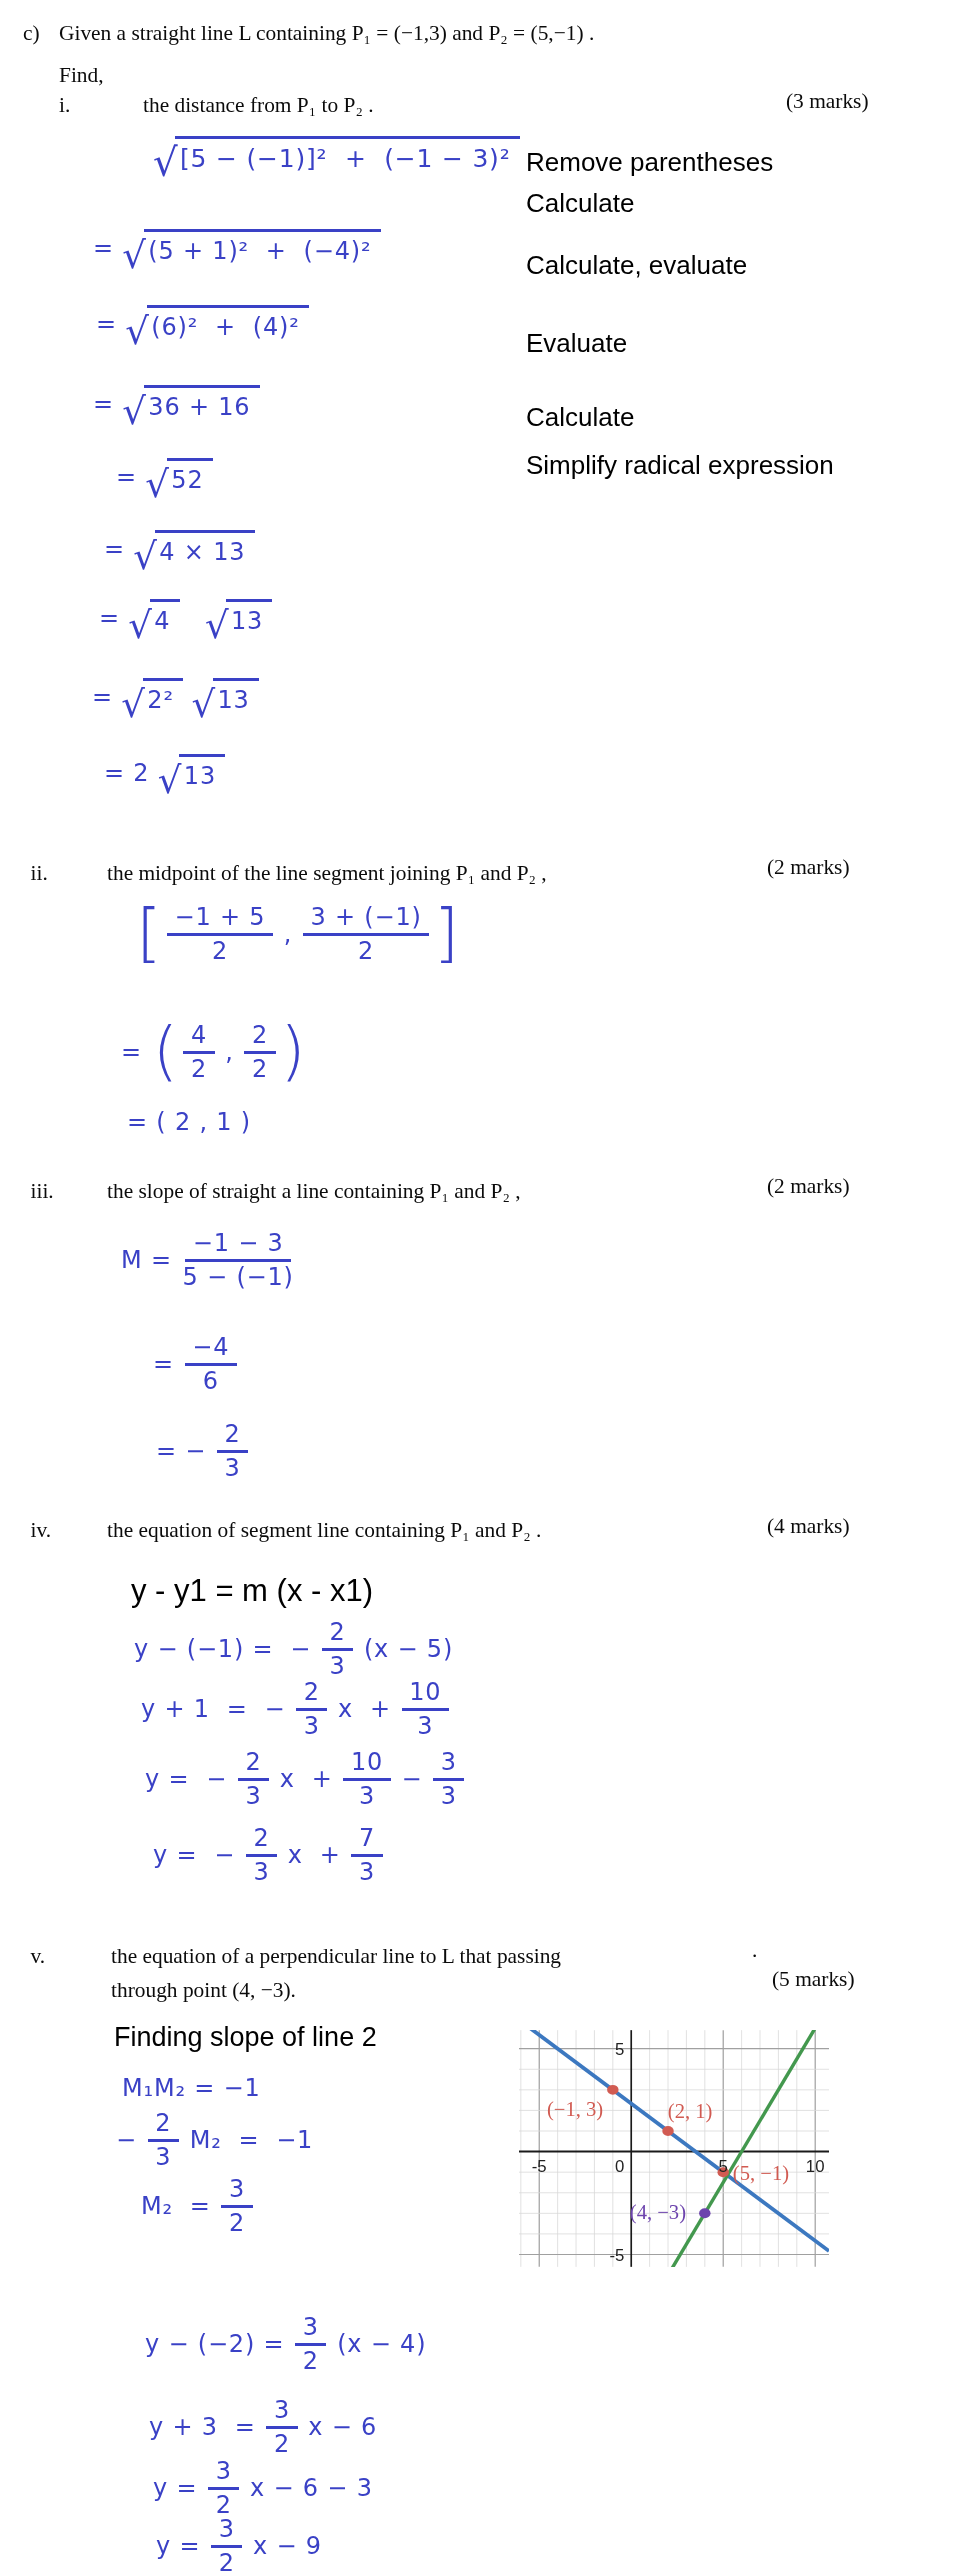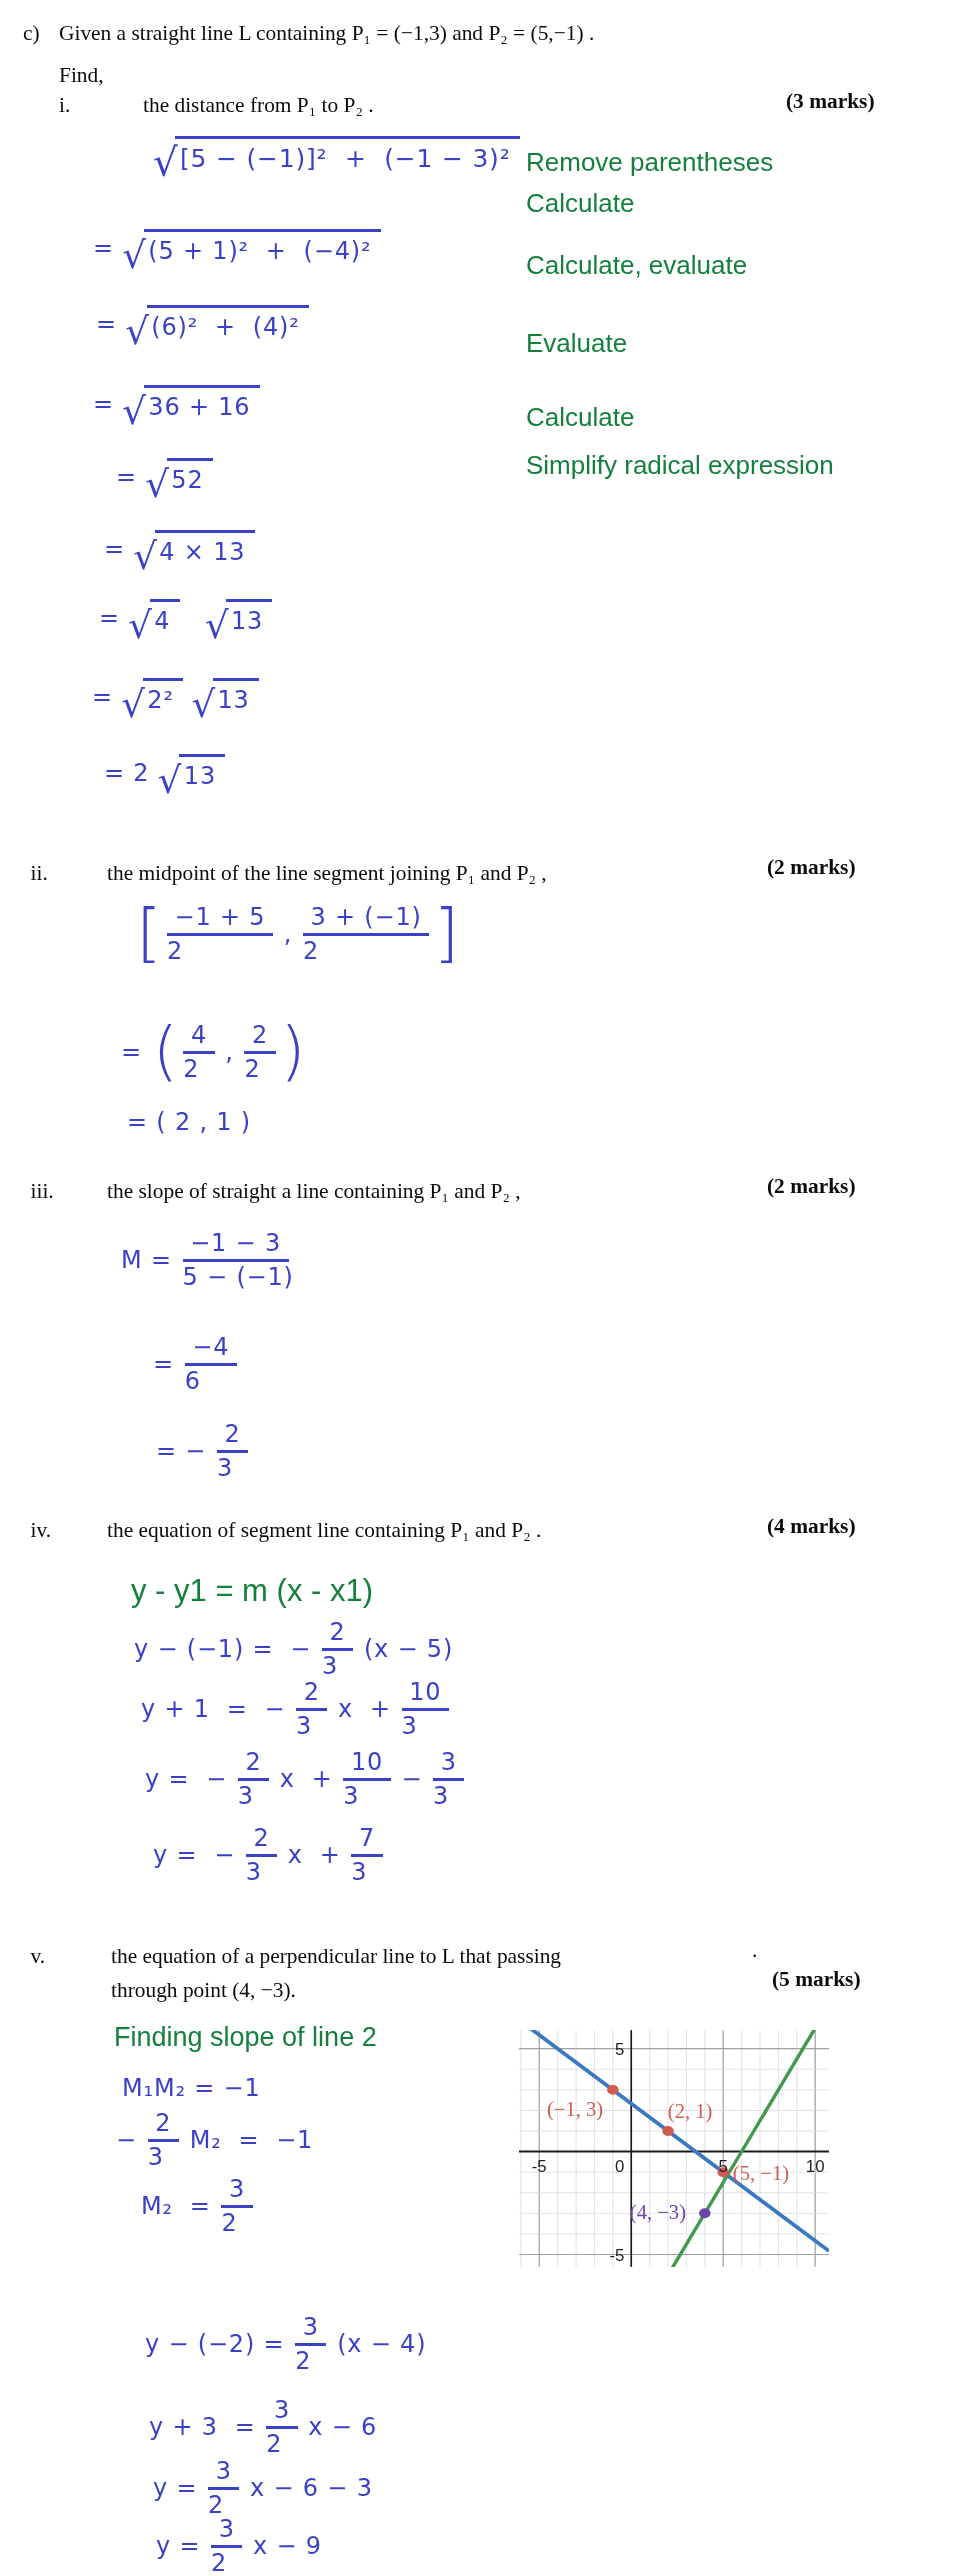--- a/index.html
+++ b/index.html
@@ -1,27 +1,27 @@
 <!DOCTYPE html>
 <html style="font-size:12.2px"><head>
 <meta charset="utf-8">
 <style>
   html,body{margin:0;padding:0;background:#fff;}
   .page{position:relative;width:964px;height:2576px;background:#ffffff;overflow:hidden;
         font-family:"Liberation Serif","DejaVu Serif",serif;color:#0b0b0b;}
   .abs{position:absolute;white-space:nowrap;}
   .serif{font-size:21.4px;color:#0b0b0b;}
-  .bold{font-weight:bold;}
-  .typed{font-family:"Liberation Sans","DejaVu Sans",sans-serif;color:#15803d;font-size:26px;}
+  .bold{font-weight:normal;}
+  .typed{font-family:"Liberation Sans","DejaVu Sans",sans-serif;color:#000000;font-size:26px;}
   .typed-big{font-size:27px;}
   .typed-formula{font-size:31px;}
   .hand{font-family:"DejaVu Sans","Liberation Sans",sans-serif;color:#3a41c6;font-size:24px;letter-spacing:0.8px;}
   .math{display:flex;align-items:center;}
   .math .tk{white-space:pre;}
-  .frac{display:inline-flex;flex-direction:column;align-items:flex-start;text-align:center;line-height:1.1;margin:0 2.3px;}
+  .frac{display:inline-flex;flex-direction:column;align-items:center;text-align:center;line-height:1.1;margin:0 2.3px;}
   .frac .num{border-bottom:3.1px solid currentColor;padding:0 7.6px 2.3px;}
   .frac .den{padding-top:2.3px;}
   .rad{display:inline-flex;align-items:flex-start;}
   .rad .sign{font-size:1.55em;line-height:1;margin-right:-3.1px;transform:translateY(7.6px);}
   .rad .body{border-top:3.1px solid currentColor;padding:4.6px 9.2px 1.5px 4.6px;white-space:pre;}
   .big{font-size:2.7em;font-weight:200;line-height:0.75;margin:0 2.3px;transform:translateY(-1.5px);}
   svg{overflow:hidden;display:block;}
 </style>
 </head>
 <body>

